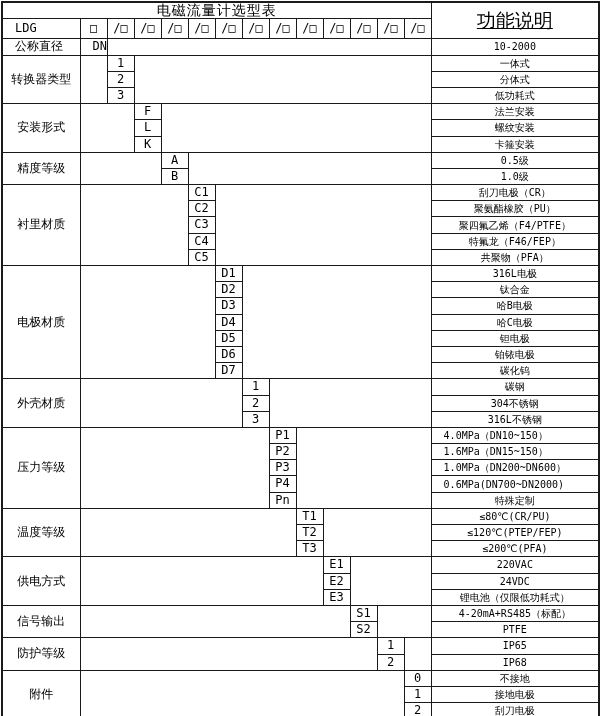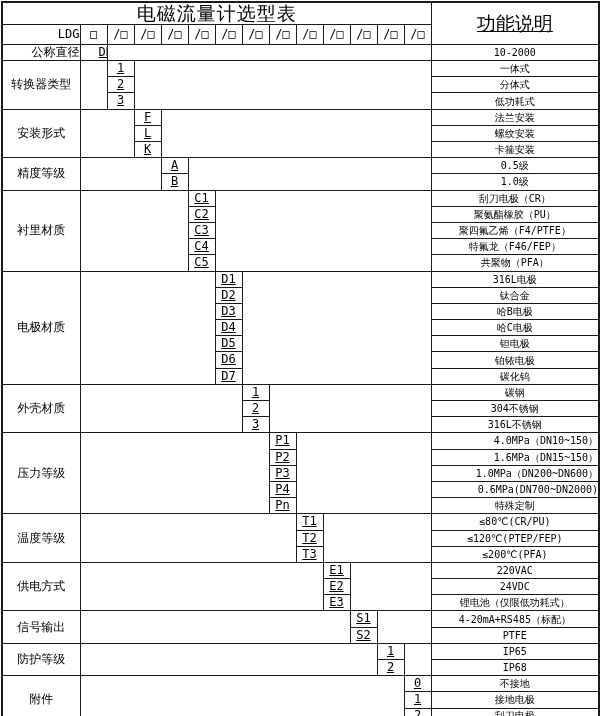--- a/index.html
+++ b/index.html
@@ -6,25 +6,25 @@
   body{width:600px;height:716px;overflow:hidden;
        font-family:"DejaVu Sans Mono","DejaVu Sans","Liberation Sans",monospace;
        color:#000;}
   table{table-layout:fixed;border-collapse:collapse;width:597px;height:713px;
         margin:1px 0 0 1px;border:2px solid #1a1a1a;}
   td{border:1px solid #1a1a1a;padding:0;font-size:12px;line-height:1.1;
      text-align:center;vertical-align:middle;white-space:nowrap;overflow:hidden;}
   .r-title{height:15px;}
   .r-model{height:20px;}
   .r{height:16.2px;}
-  .title{font-size:19px;letter-spacing:1px;}
+  .title{font-size:14px;letter-spacing:1px;}
   .desc-h{font-size:19px;text-decoration:underline;}
   .lbl{font-size:12px;text-align:center;}
-  .al{text-align:right;padding-left:18px;}
-  .code{font-size:12px;text-decoration:underline;}
+  .al{text-align:left;padding-left:12px;}
+  .code{font-size:12px;}
   .box{font-size:12px;}
   .desc{font-size:10px;}
   .empty{border-top:1px solid #1a1a1a;border-bottom:1px solid #1a1a1a;}
 </style>
 </head>
 <body>
 
 <table>
   <colgroup>
     <col style="width:78px">

